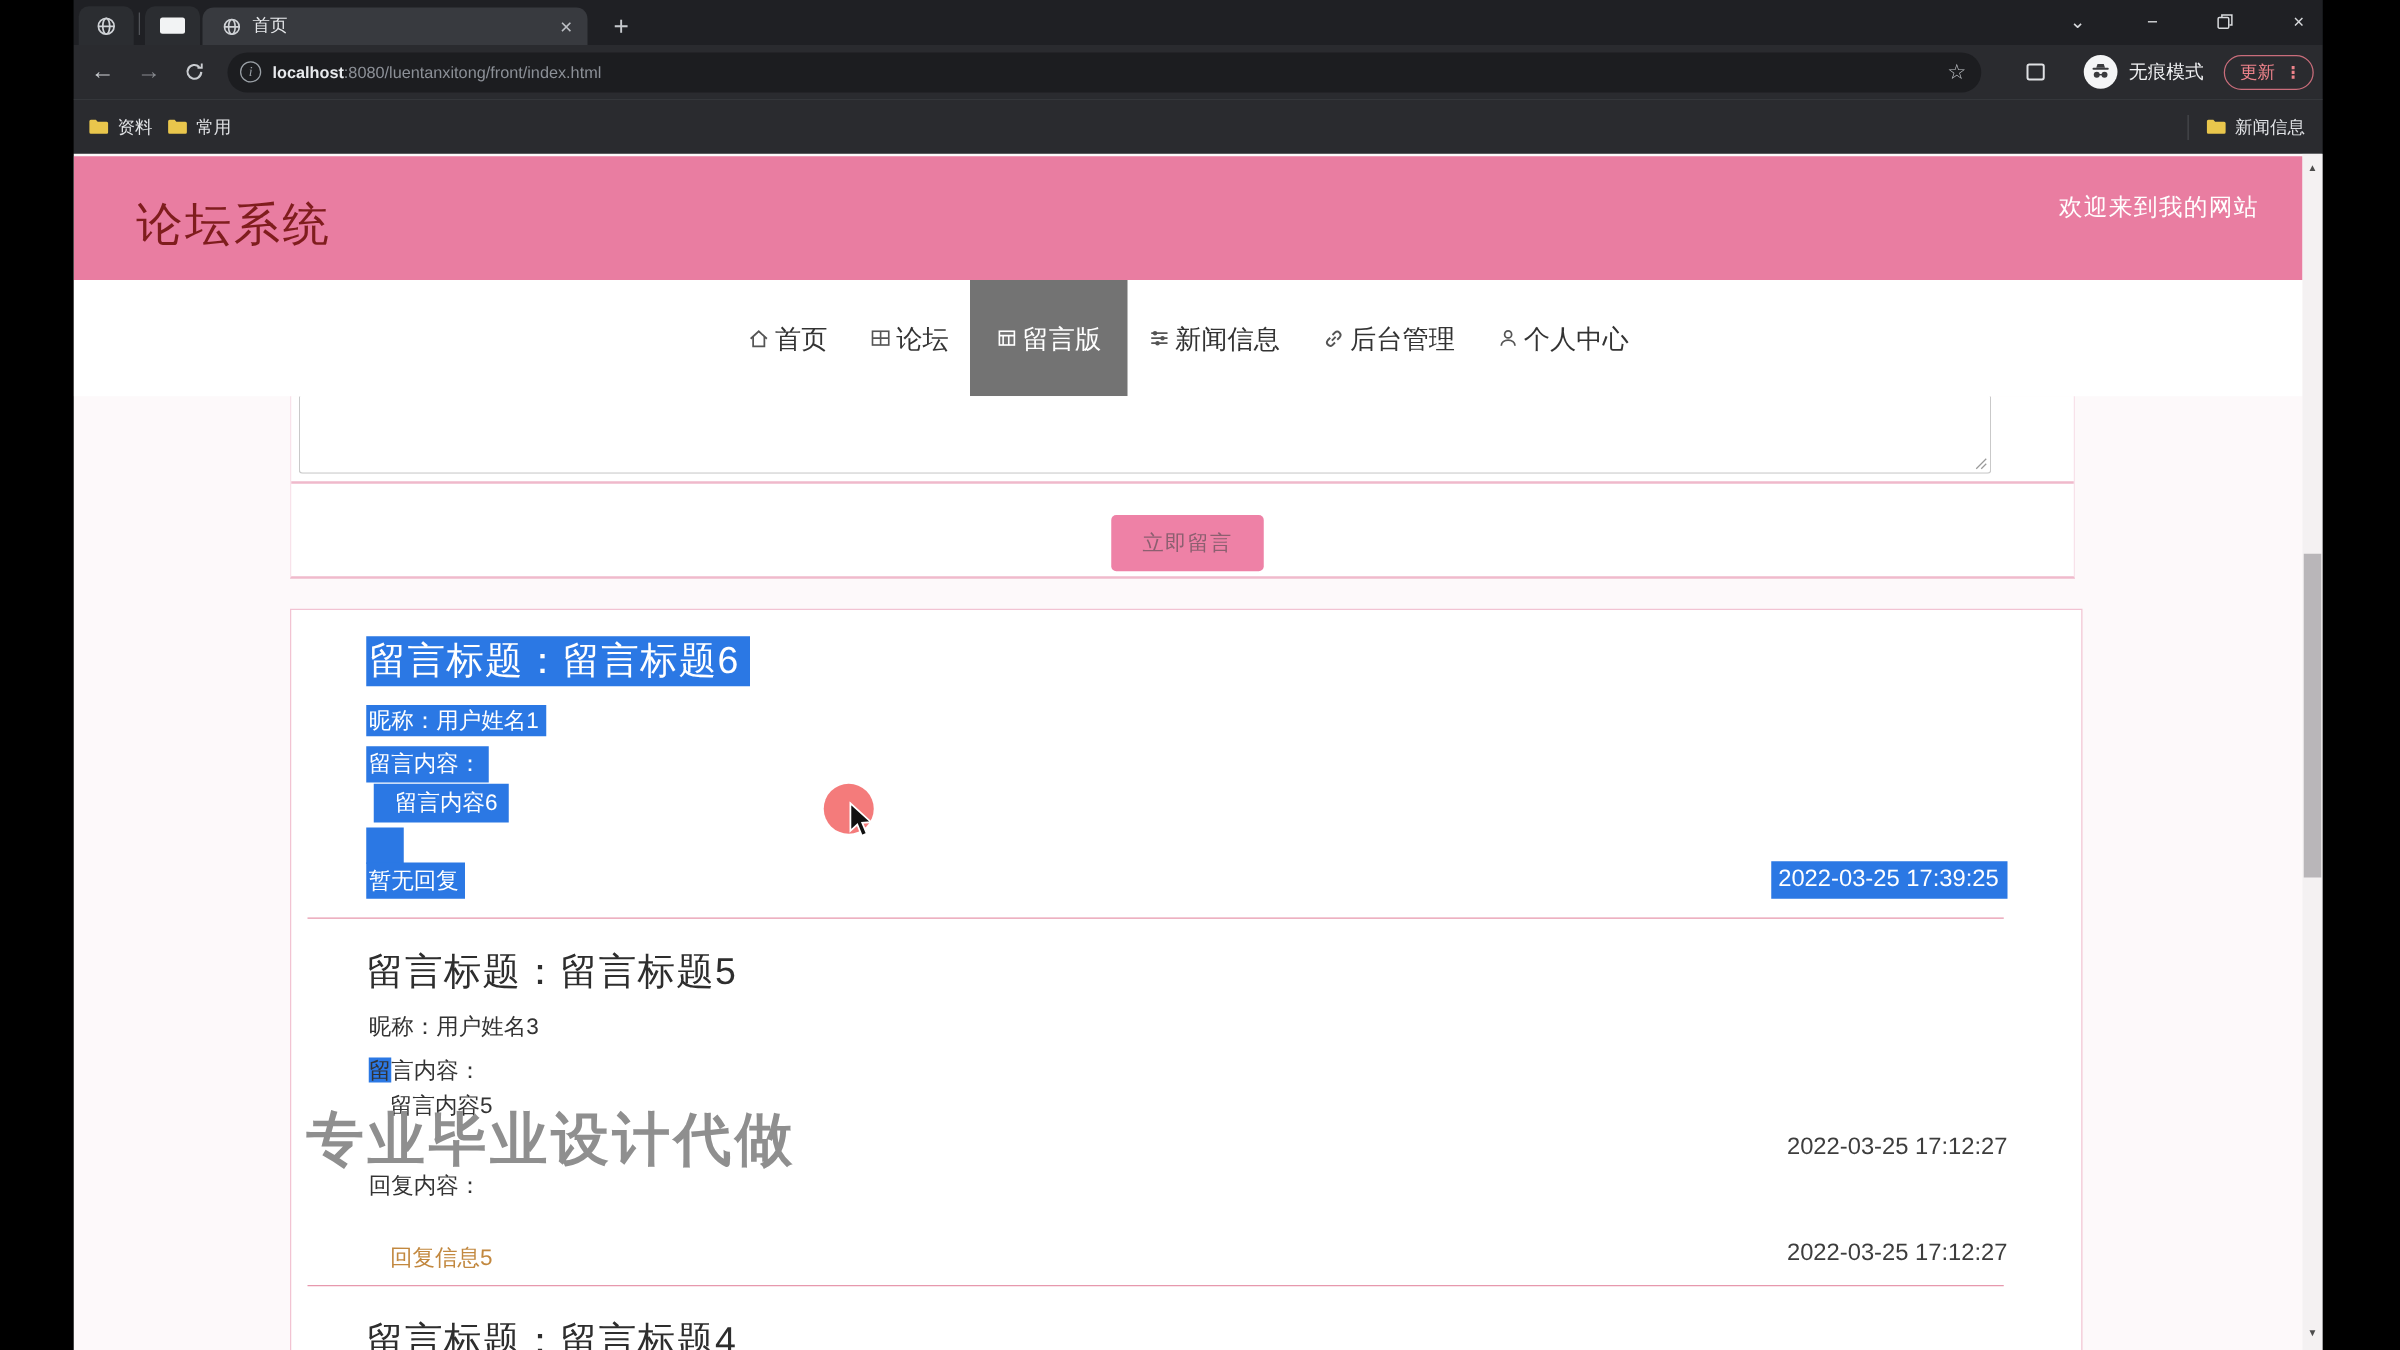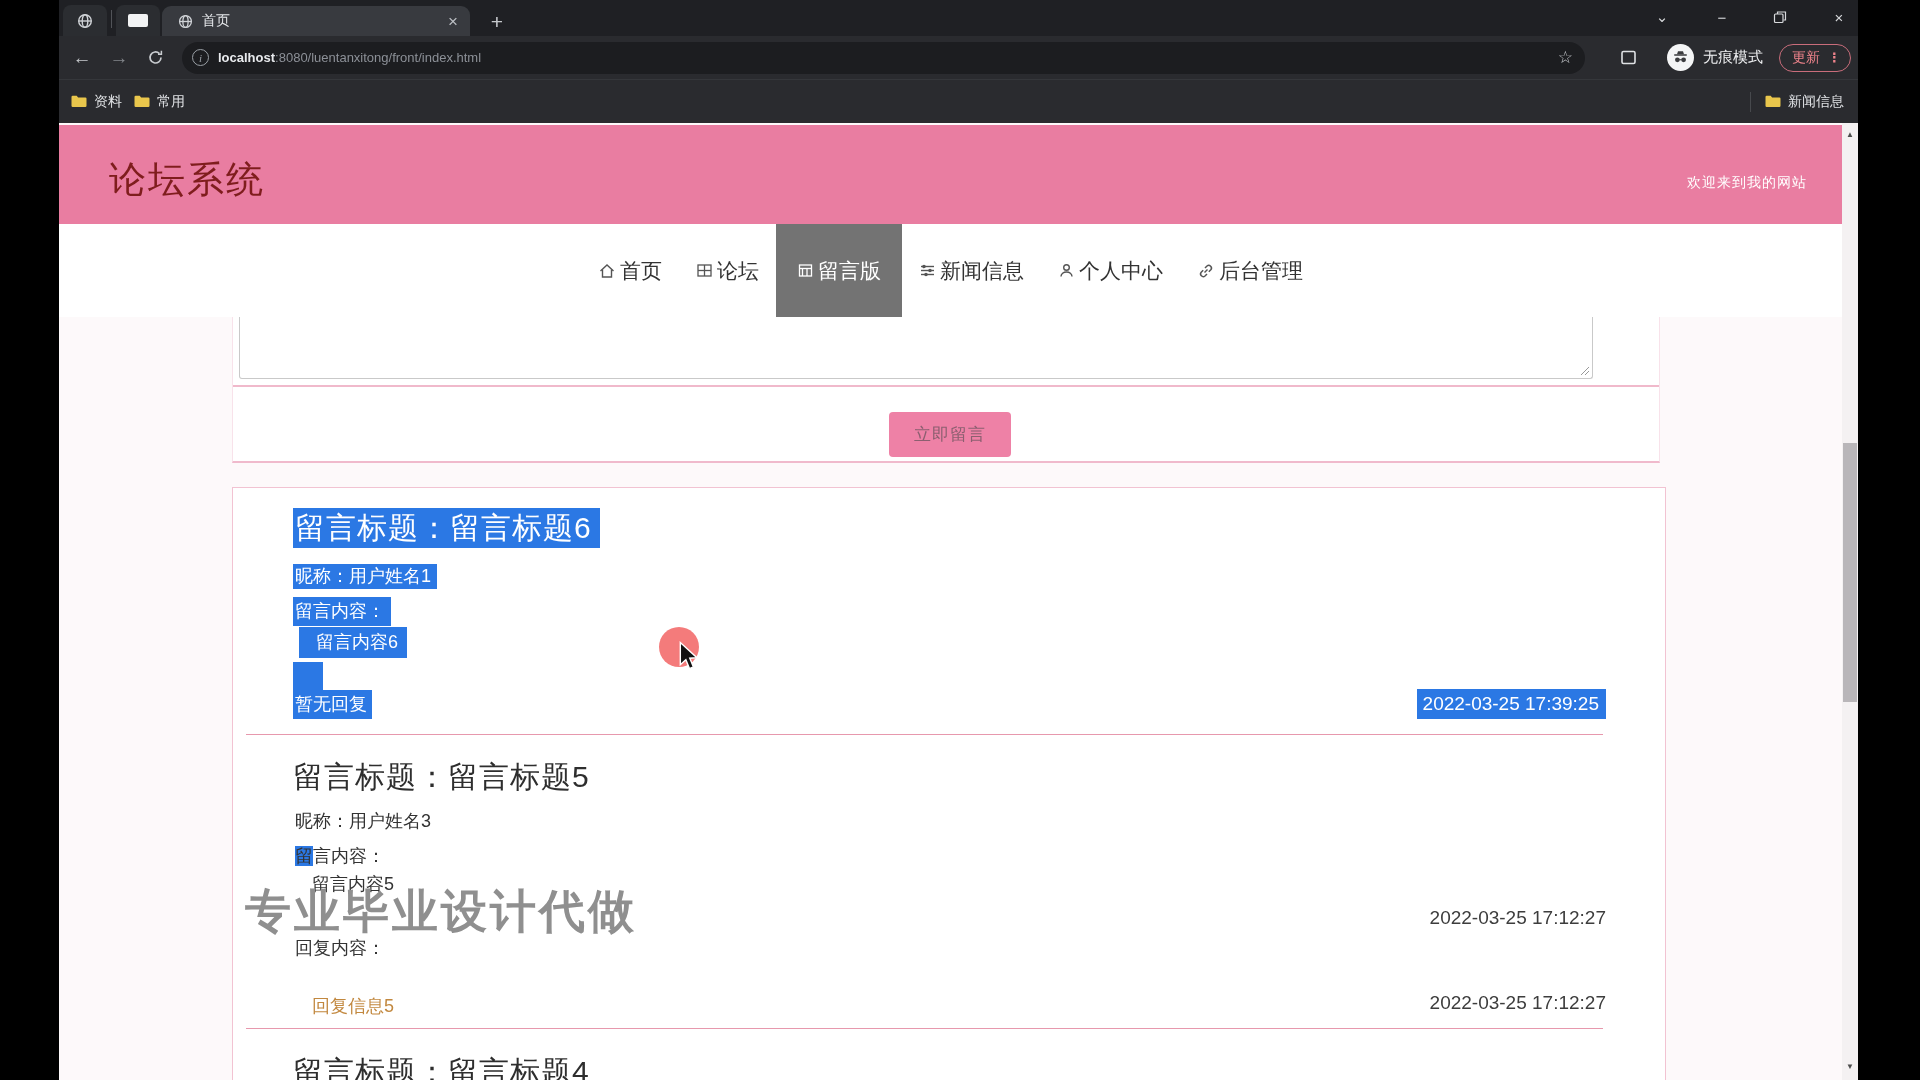--- a/index.html
+++ b/index.html
@@ -61,21 +61,21 @@
   .bmspacer { flex:1; }
   .bmsep { width:1px; height:20px; background:#47494d; margin-right:14px; }
   .bmright { display:flex; align-items:center; margin-right:14px; }
 
   
   .viewport { position:absolute; left:0; top:123px; width:1799px; height:957px; background:#fdf9fa;
               overflow:hidden; }
 
   .siteheader { position:absolute; left:0; top:2px; width:1783px; height:99px; background:#e97da1; }
   .sitetitle { position:absolute; left:50px; top:30px; color:#7f1d1d; font-size:37px; letter-spacing:2px; }
-  .welcome { position:absolute; right:35px; top:49px; color:#fff; font-size:14px; letter-spacing:1px; }
+  .welcome { position:absolute; right:35px; top:28px; color:#fff; font-size:19px; letter-spacing:1px; }
 
   .mainnav { position:absolute; left:0; top:101px; width:1783px; height:93px; background:#ffffff;
              display:flex; align-items:stretch; justify-content:center; }
   .navitem { display:flex; align-items:center; padding:0 17px; font-size:21px; color:#333;
              white-space:nowrap; }
   .navitem svg { margin-right:4px; stroke:#555; }
   .navitem.active { background:#737373; color:#fff; padding:0 21px; }
   .navitem.active svg { stroke:#fff; }
 
   
@@ -253,33 +253,33 @@
               <line x1="2" y1="4.5" x2="15" y2="4.5"></line>
               <circle cx="5" cy="4.5" r="1.1" fill="#555"></circle>
               <line x1="2" y1="8.5" x2="15" y2="8.5"></line>
               <circle cx="11" cy="8.5" r="1.1" fill="#555"></circle>
               <line x1="2" y1="12.5" x2="15" y2="12.5"></line>
               <circle cx="7" cy="12.5" r="1.1" fill="#555"></circle>
             </svg>
           <span>新闻信息</span>
         </div>
         <div class="navitem">
-          <svg width="17" height="17" viewBox="0 0 17 17" fill="none" stroke-width="1.4">
-              <circle cx="8.5" cy="5.5" r="2.8"></circle>
-              <path d="M3 14.5 a5.5 4.5 0 0 1 11 0"></path>
-            </svg>
-          <span>个人中心</span>
-        </div>
-        <div class="navitem">
           <svg width="18" height="18" viewBox="0 0 18 18" fill="none" stroke-width="1.5">
               <path d="M7.5 10.5 L10.5 7.5"></path>
               <path d="M8 6 l2-2 a2.7 2.7 0 0 1 3.8 3.8 l-2 2"></path>
               <path d="M10 12 l-2 2 a2.7 2.7 0 0 1 -3.8-3.8 l2-2"></path>
             </svg>
           <span>后台管理</span>
+        </div>
+        <div class="navitem">
+          <svg width="17" height="17" viewBox="0 0 17 17" fill="none" stroke-width="1.4">
+              <circle cx="8.5" cy="5.5" r="2.8"></circle>
+              <path d="M3 14.5 a5.5 4.5 0 0 1 11 0"></path>
+            </svg>
+          <span>个人中心</span>
         </div>
       </div>
 
       <div class="formcard">
         <textarea class="msgarea" style=""></textarea>
         <svg class="resizer" width="12" height="12" viewBox="0 0 12 12" stroke="#999" stroke-width="1">
             <line x1="3" y1="11" x2="11" y2="3"></line>
             <line x1="7" y1="11" x2="11" y2="7"></line>
           </svg>
         <div class="formdivider"></div>

